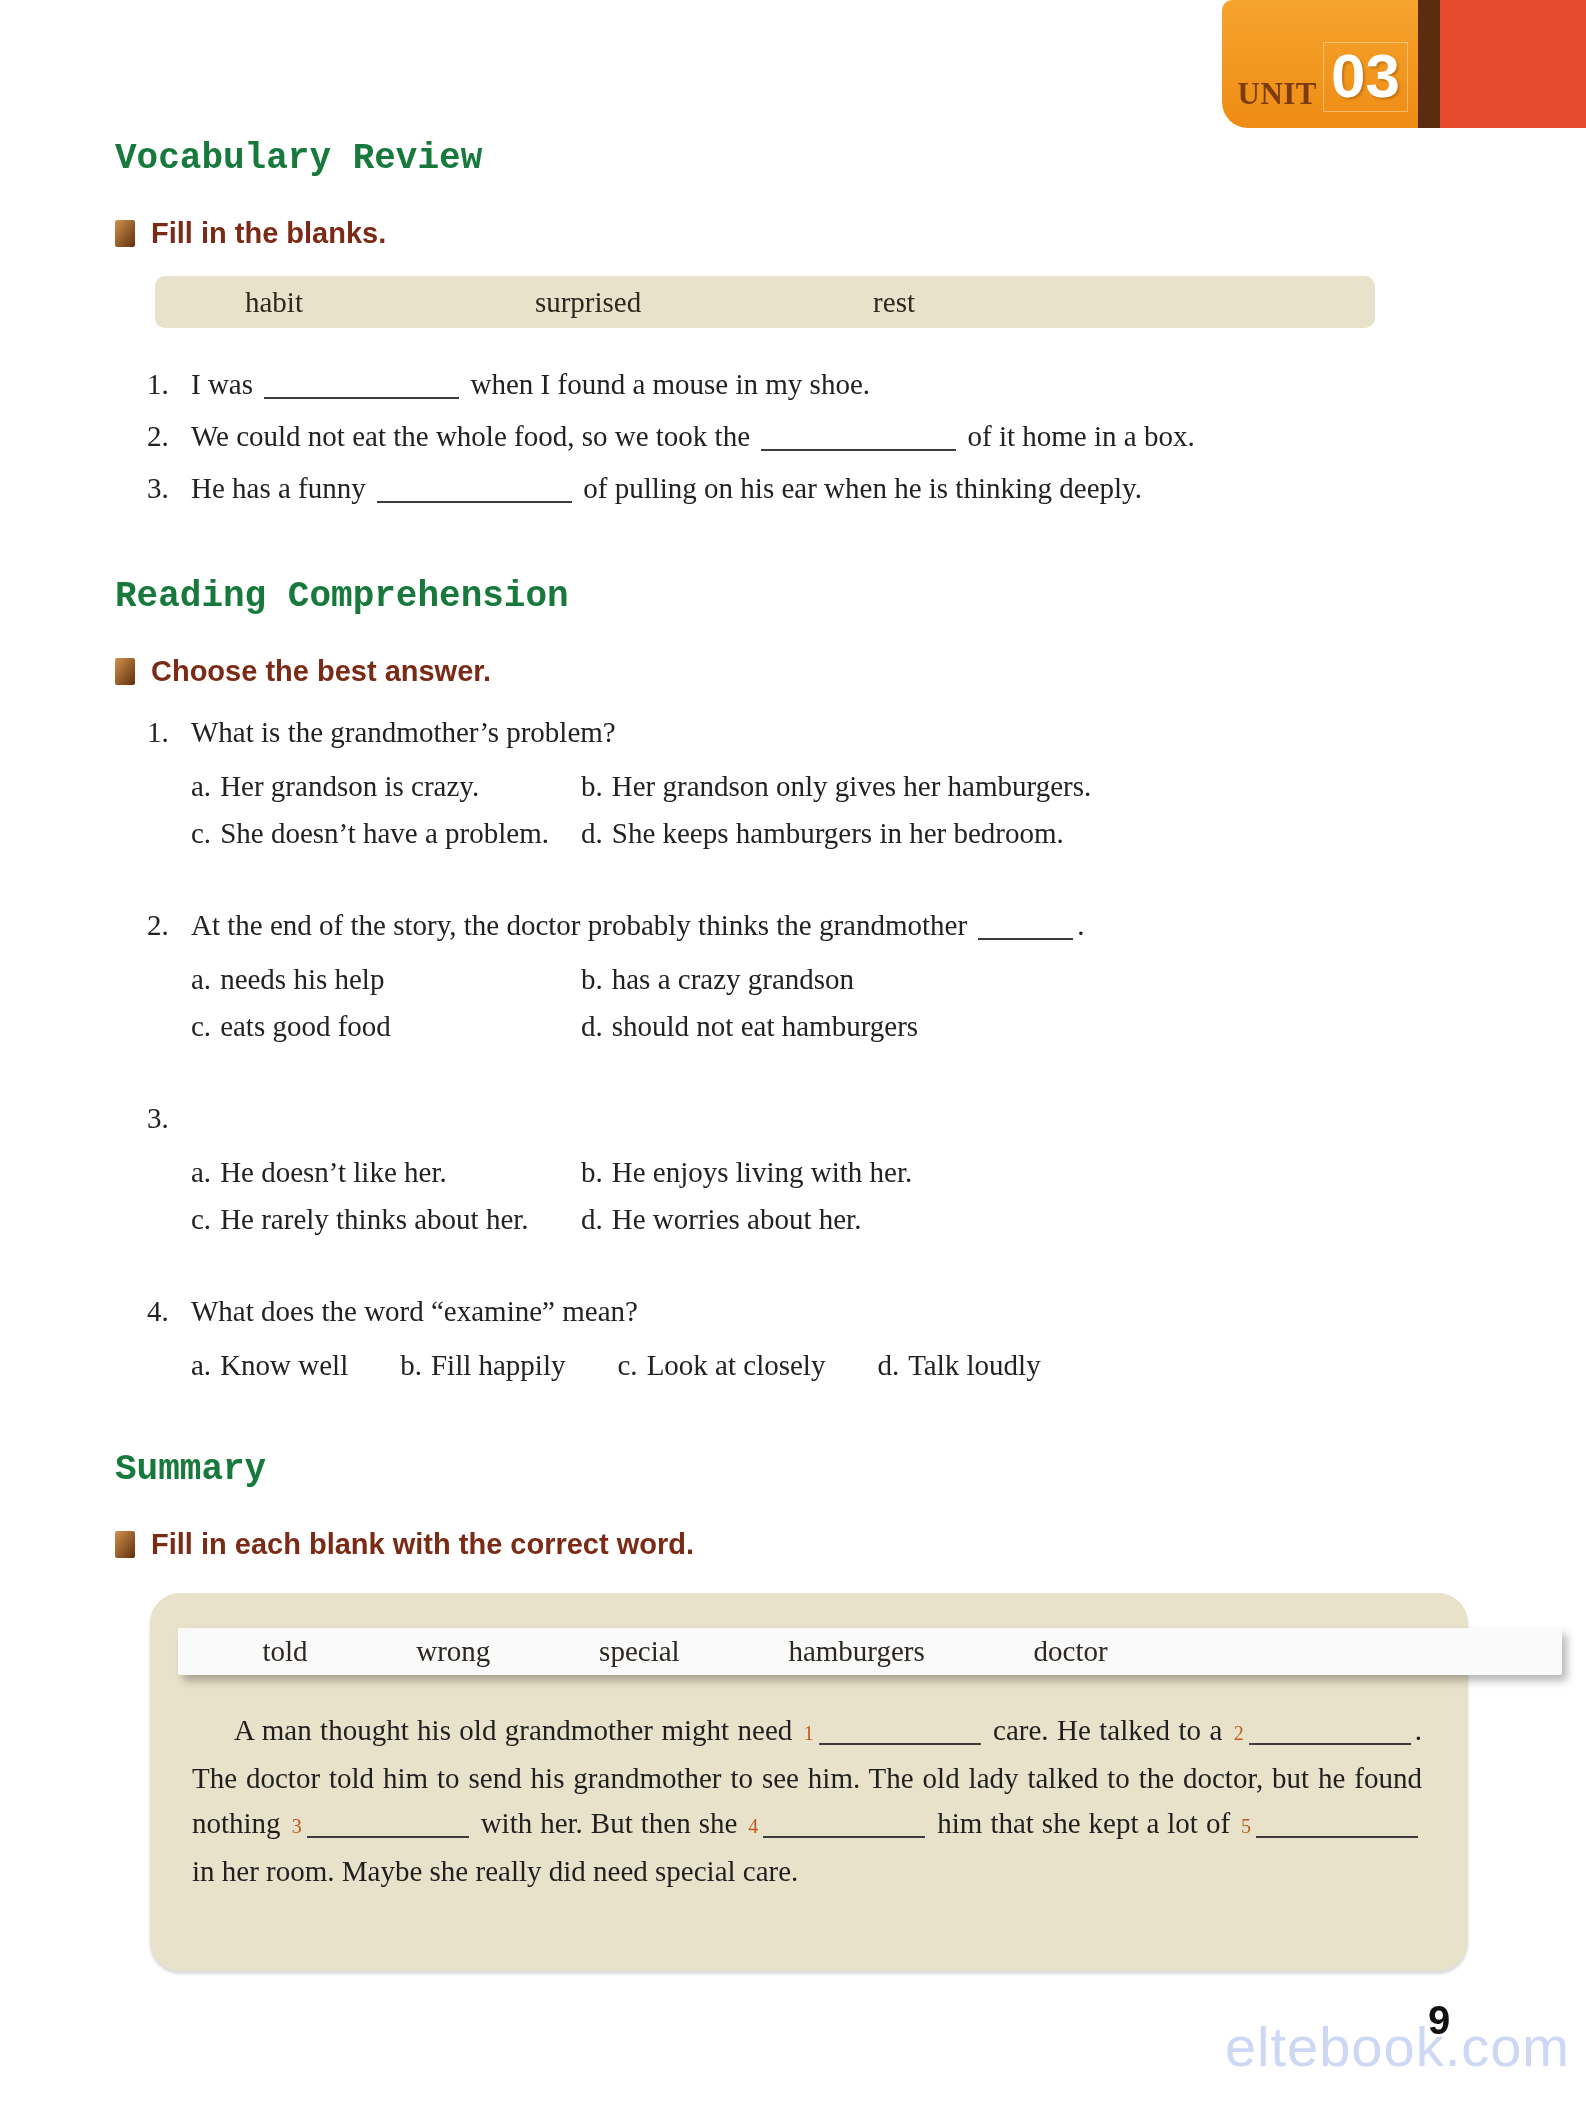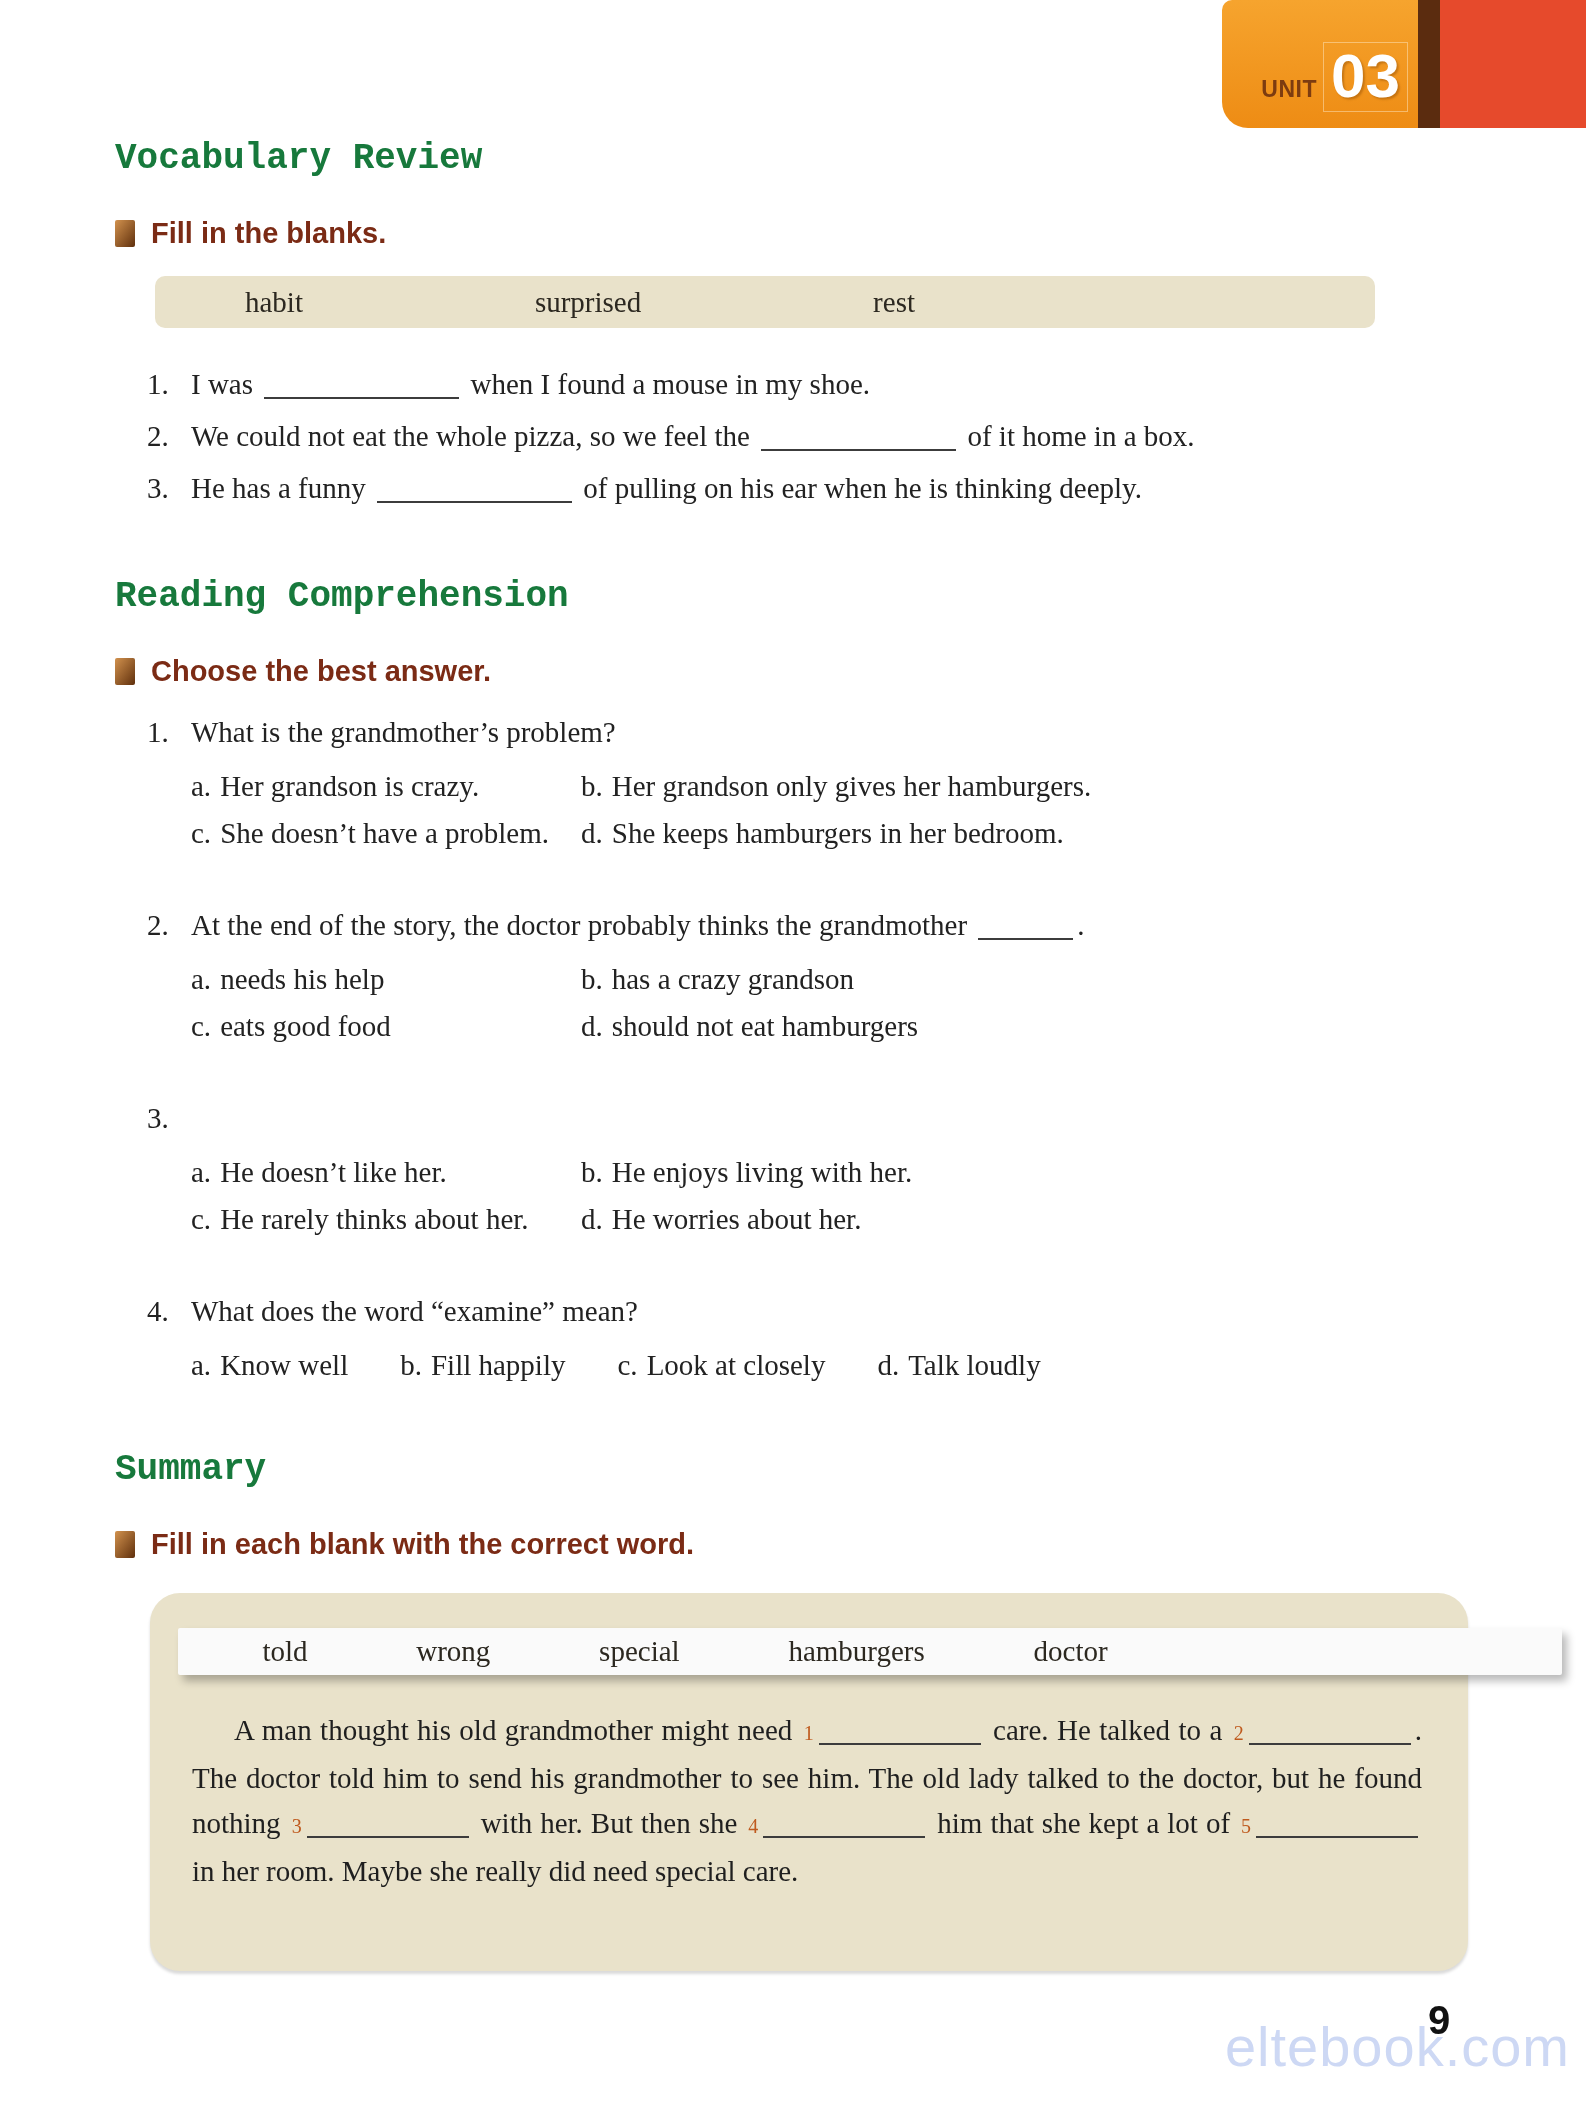--- a/index.html
+++ b/index.html
@@ -17,23 +17,23 @@
   
   .badge { position: absolute; top: 0; right: 0; height: 128px; display: flex; }
   .badge-main {
     width: 196px; height: 128px;
     background: linear-gradient(#f6a42e, #ee8c14);
     border-radius: 10px 0 0 26px;
     display: flex; align-items: flex-end; justify-content: flex-end;
     padding: 0 10px 16px 0;
   }
   .badge-unit {
-    font-family: Liberation Sans, sans-serif;
-    font-weight: bold; font-size: 23px; letter-spacing: 0.5px;
-    color: #7d3c10; margin: 0 6px 9px 0;
+    font-family: Liberation Serif, serif;
+    font-weight: bold; font-size: 31px; letter-spacing: 0.5px;
+    color: #7d3c10; margin: 0 6px 0 0;
   }
   .badge-num {
     font-family: "Liberation Sans", sans-serif;
     font-weight: bold; font-size: 62px; line-height: 1;
     color: #ffffff; text-shadow: 2px 2px 2px rgba(120,60,0,0.35);
     border: 1px solid rgba(255,240,210,0.45);
     padding: 2px 7px 4px 7px;
   }
   .badge-brown { width: 22px; height: 128px; background: #5b2c0f; }
   .badge-red { width: 146px; height: 128px; background: #e64a2c; }
@@ -173,21 +173,21 @@
 
     <div class="sentences">
       <div class="sentence">
         <span class="num">1.</span>
         <span><span>I was</span>
           <span class="blank w-long"></span>
           <span>when I found a mouse in my shoe.</span></span>
       </div>
       <div class="sentence">
         <span class="num">2.</span>
-        <span><span>We could not eat the whole pizza, so we feel the</span>
+        <span><span>We could not eat the whole food, so we took the</span>
           <span class="blank w-long"></span>
           <span>of it home in a box.</span></span>
       </div>
       <div class="sentence">
         <span class="num">3.</span>
         <span><span>He has a funny</span>
           <span class="blank w-long"></span>
           <span>of pulling on his ear when he is thinking deeply.</span></span>
       </div>
     </div>

